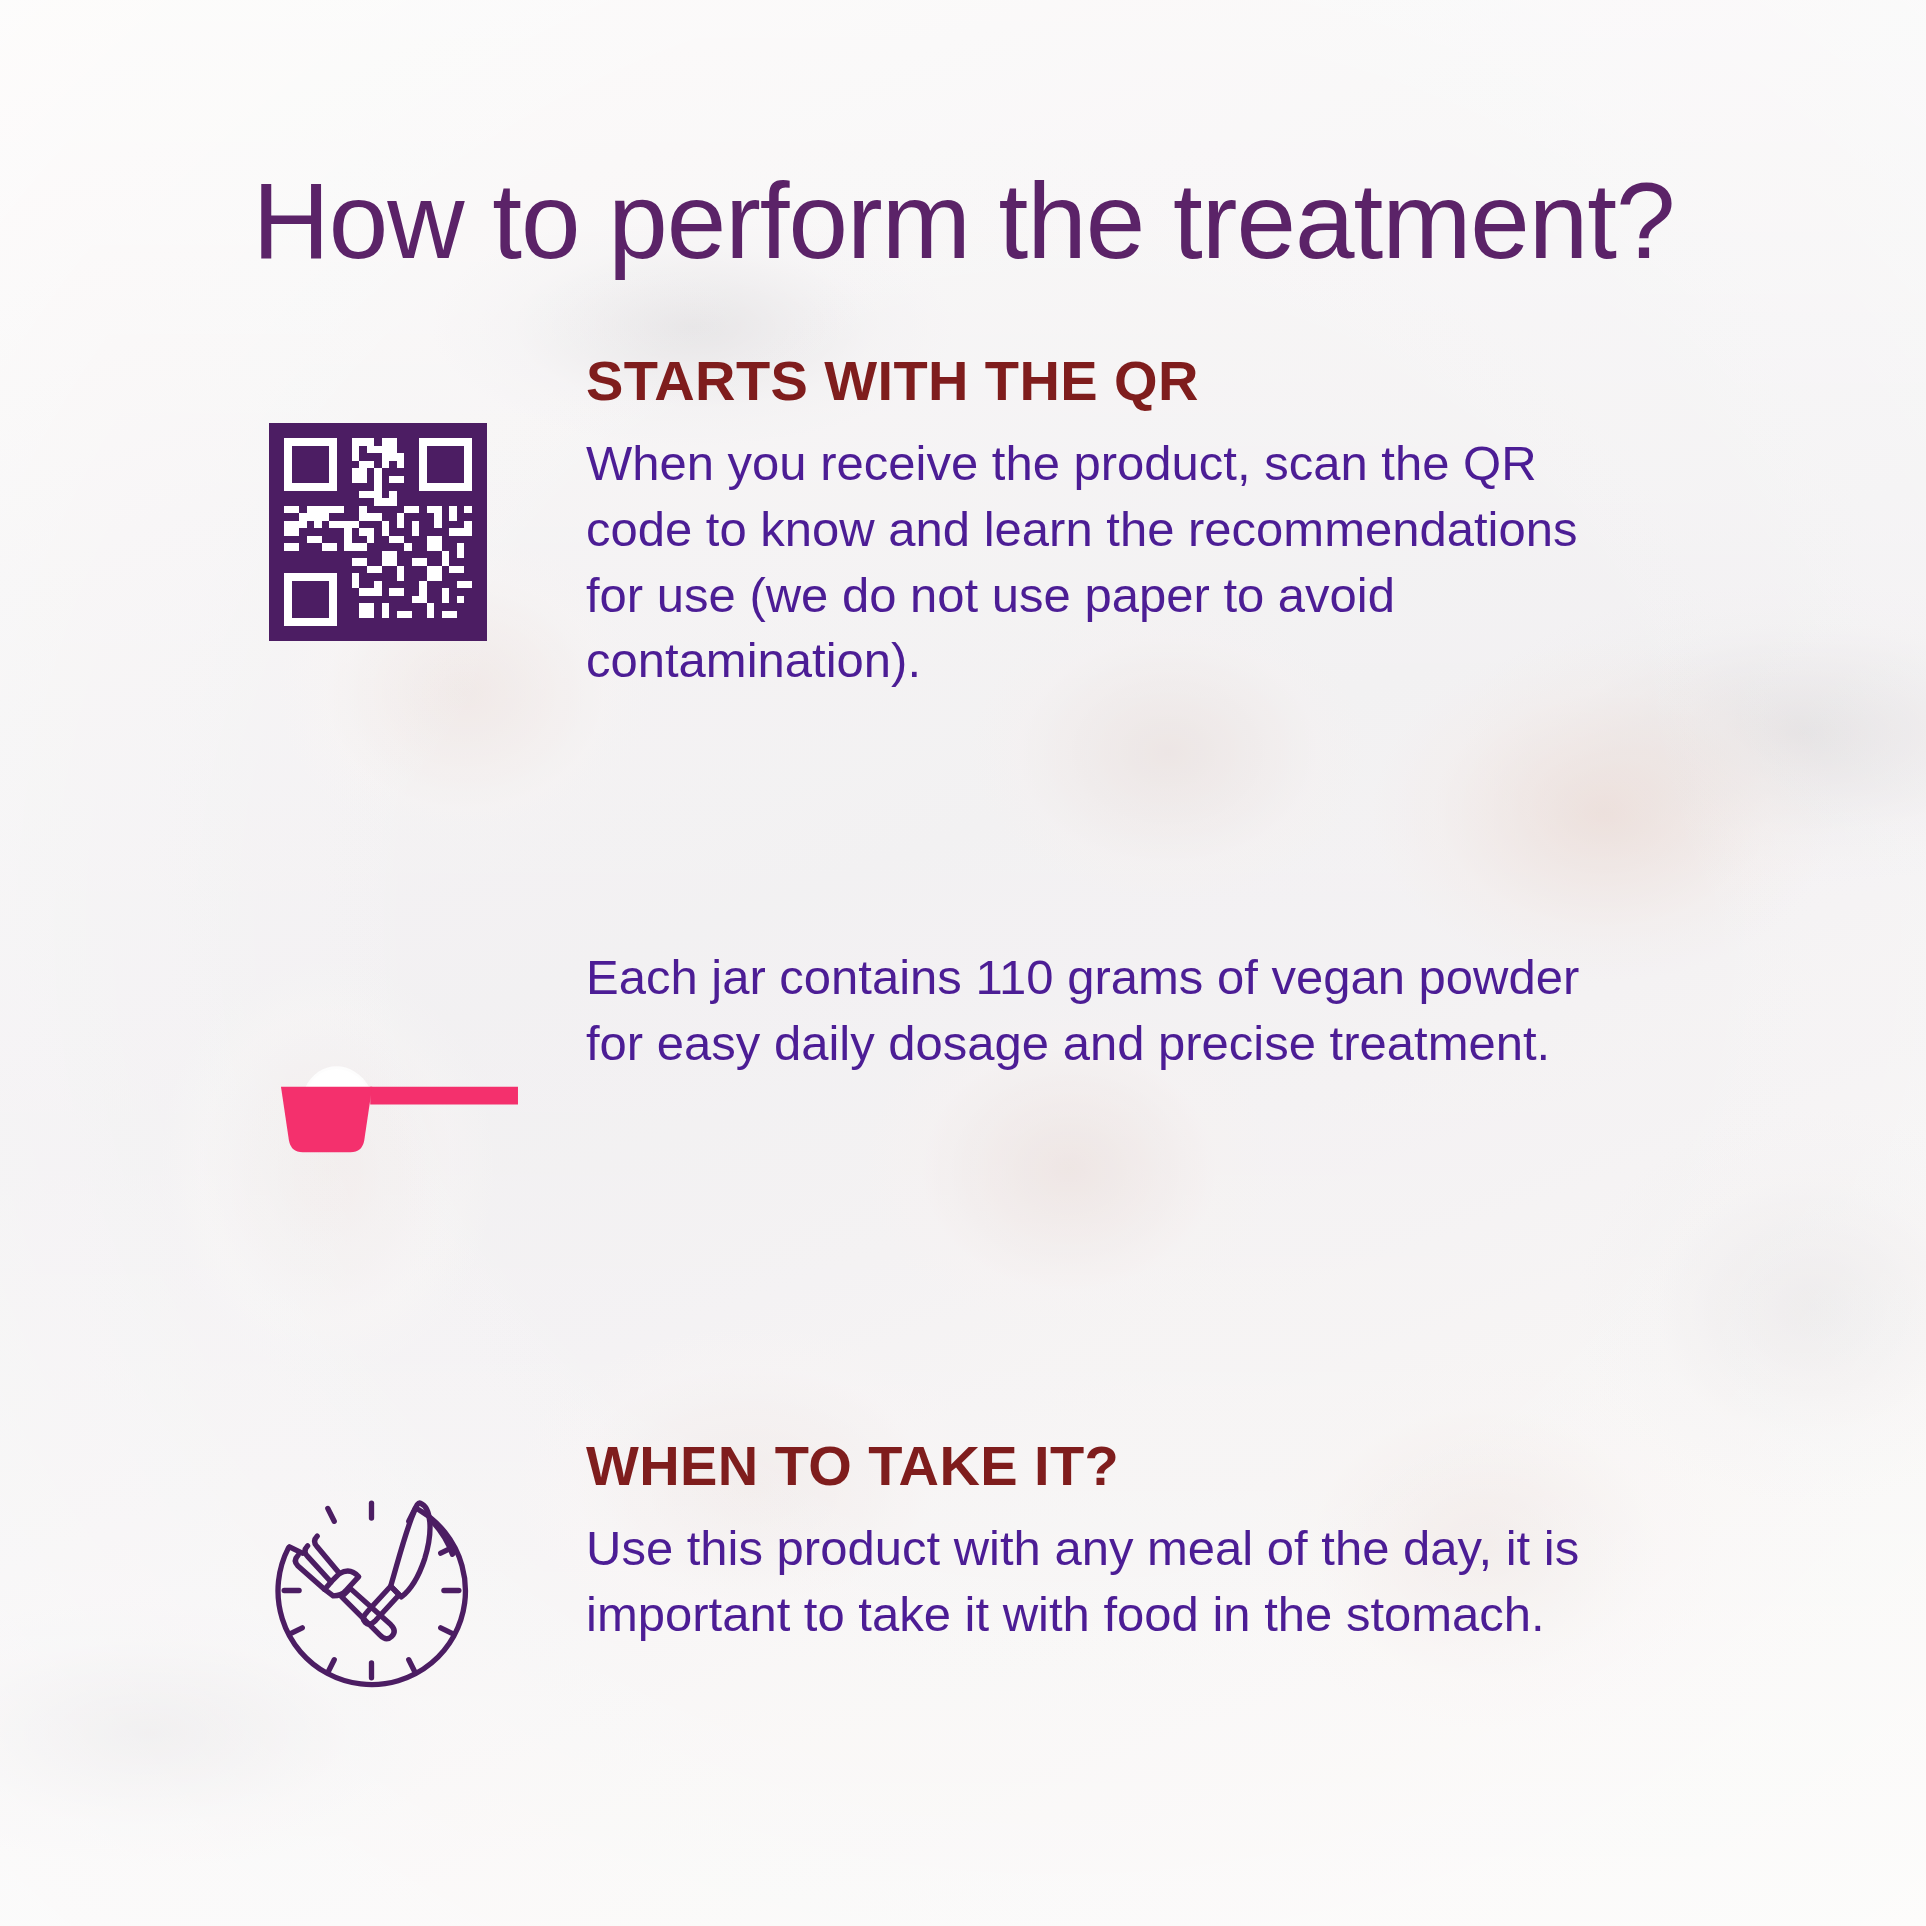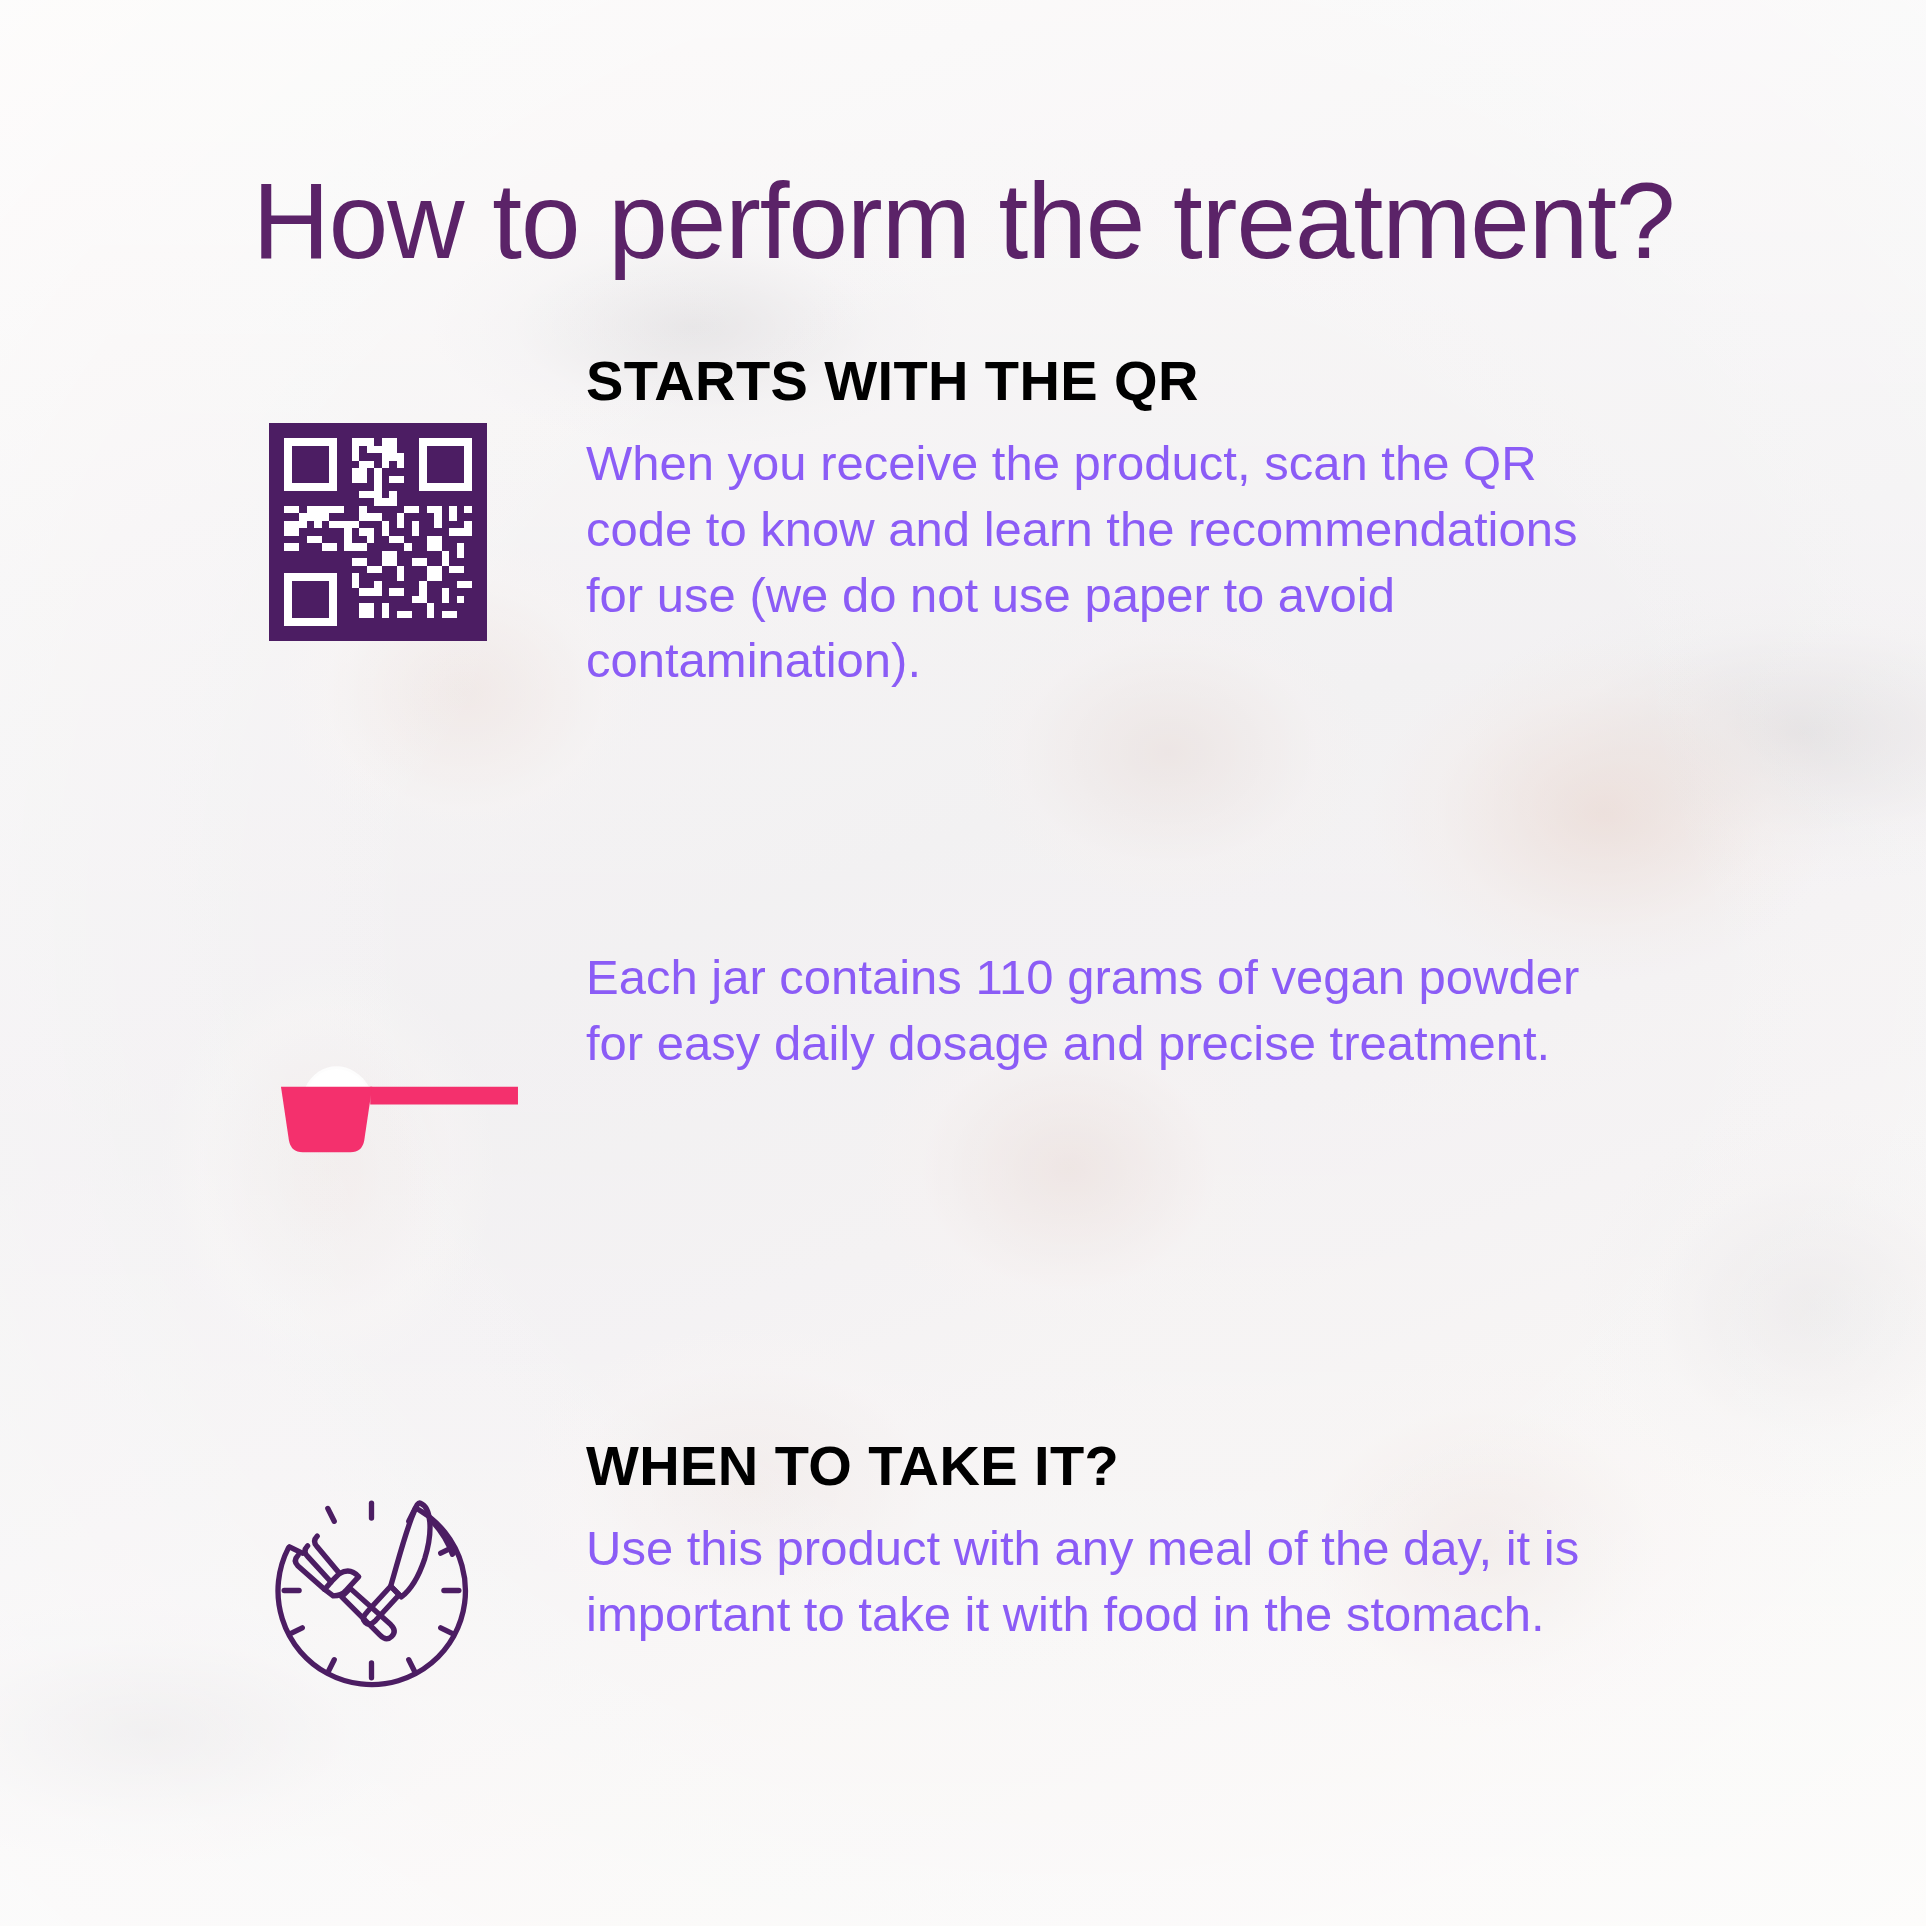--- a/index.html
+++ b/index.html
@@ -58,30 +58,30 @@
   }
 
   .section{position:absolute;}
   .sec-icon{position:absolute;}
   .sec-text{position:absolute;}
 
   .sec-heading{
     font-size:56px;
     font-weight:700;
     letter-spacing:0.4px;
-    color:#000000;
+    color:#7f1d1d;
     margin:0 0 20px 0;
     line-height:1.08;
     white-space:nowrap;
   }
   .sec-body{
     font-size:49px;
     font-weight:300;
     line-height:1.34;
-    color:#8b5cf6;
+    color:#4c1d95;
     margin:0;
     max-width:1000px;
   }
 
   
   #section-qr       { top:351px;  left:0; width:100%; height:327px; }
   #section-qr .sec-icon { left:269px; top:72px; }
   #section-qr .sec-text { left:586px; top:0px; }
 
   #section-scoop    { top:945px;  left:0; width:100%; height:327px; }

